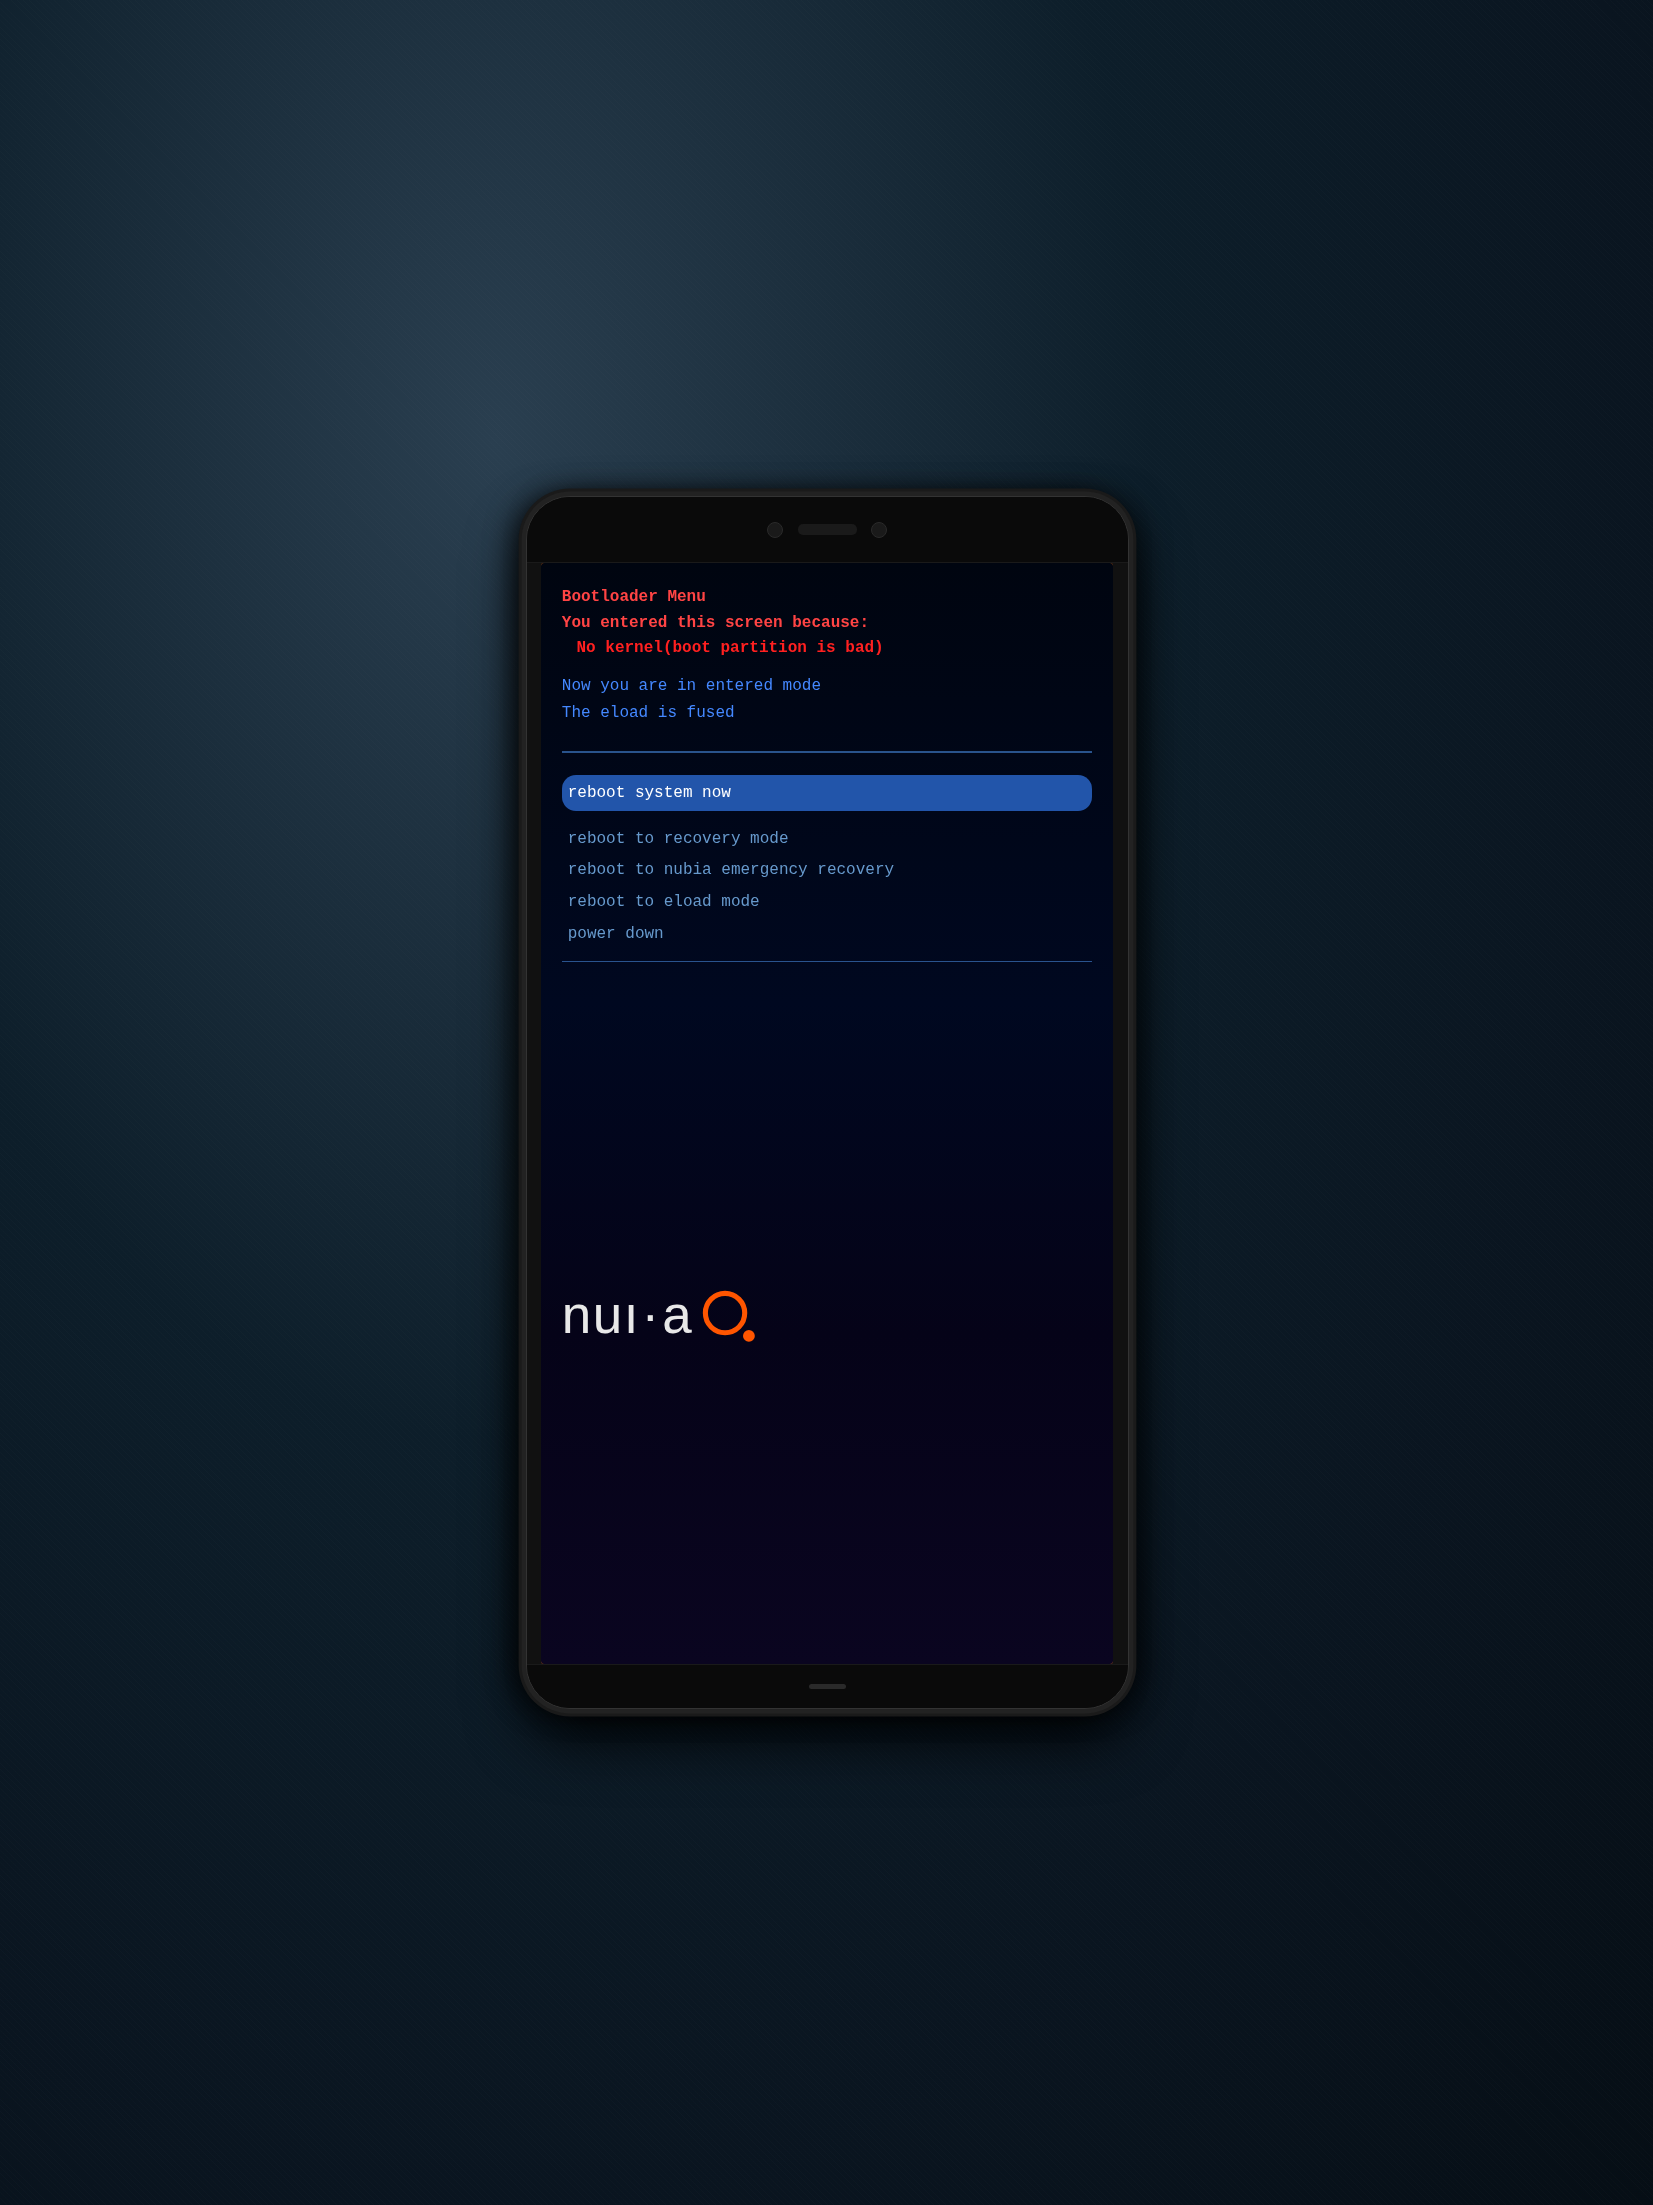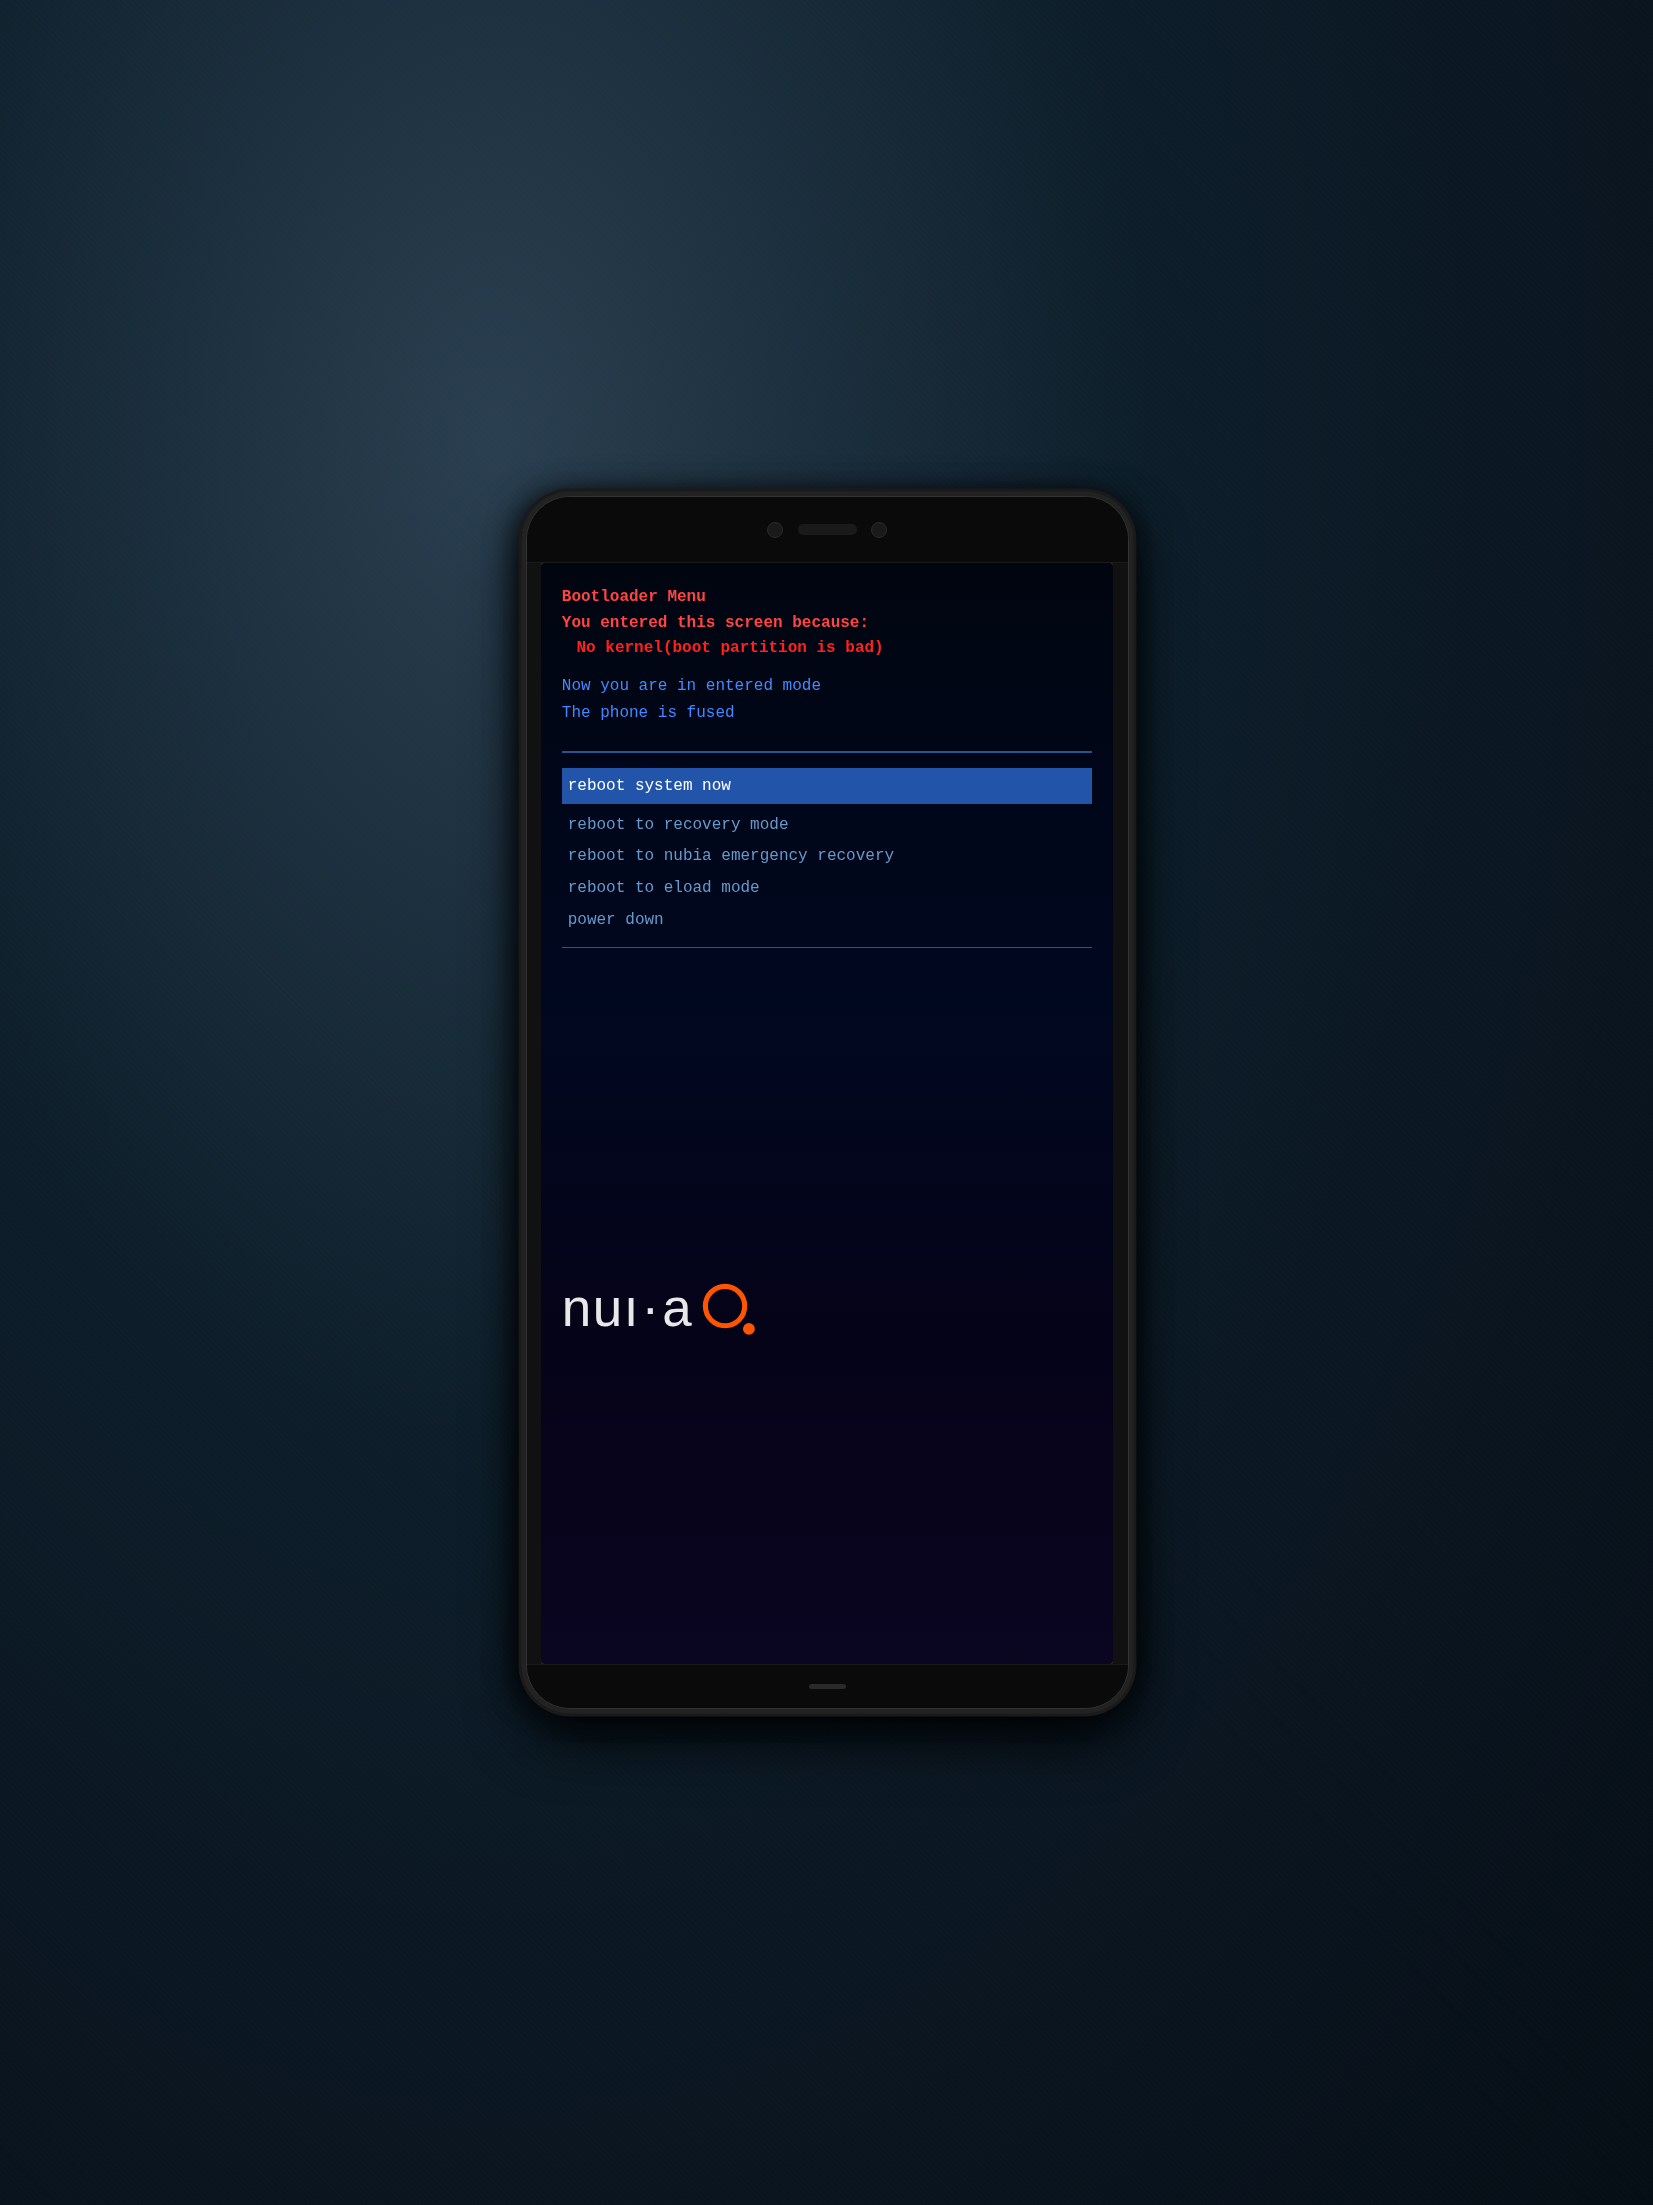--- a/index.html
+++ b/index.html
@@ -163,21 +163,22 @@
       color: #6699cc;
       line-height: 1.8;
       padding: 1.5px 5.9px;
     }
 
     .menu-item.selected {
       background: #2255aa;
       color: #ffffff;
       display: block;
       padding: 3.7px 5.9px;
-      margin: 5px 0;
+      margin: 12px 0;
+      border-radius: 14px;
     }
 
     .bottom-separator {
       width: 100%;
       height: 1.5px;
       background: #3366aa;
       margin: 10.3px 0;
       opacity: 0.8;
     }
 
@@ -256,21 +257,21 @@
       <div class="screen-content">
 
         <div class="info-section">
           <div class="title-line">Bootloader Menu</div>
           <div class="title-line">You entered this screen because:</div>
           <div class="error-line">No kernel(boot partition is bad)</div>
         </div>
 
         <div class="info-section">
           <div class="info-line">Now you are in entered mode</div>
-          <div class="info-line">The phone is fused</div>
+          <div class="info-line">The eload is fused</div>
         </div>
 
 
         <div class="separator-line"></div>
 
         <div class="menu-section">
           <div class="menu-item selected">
             <span>reboot system now</span>
           </div>
           <div class="menu-item">

